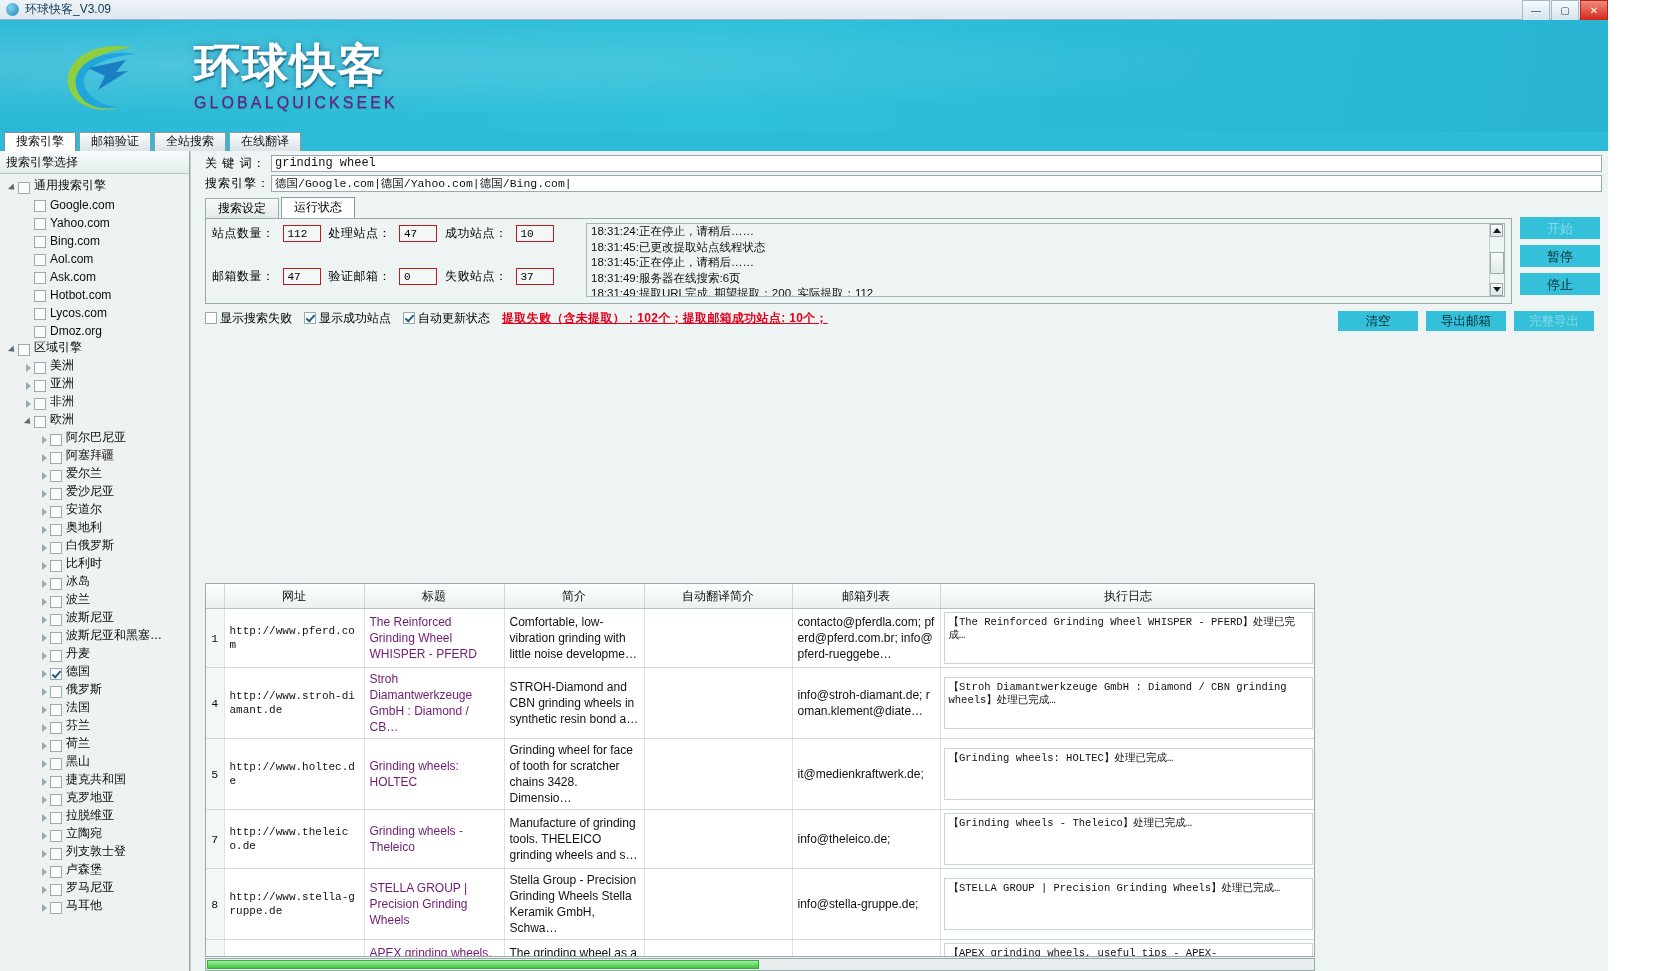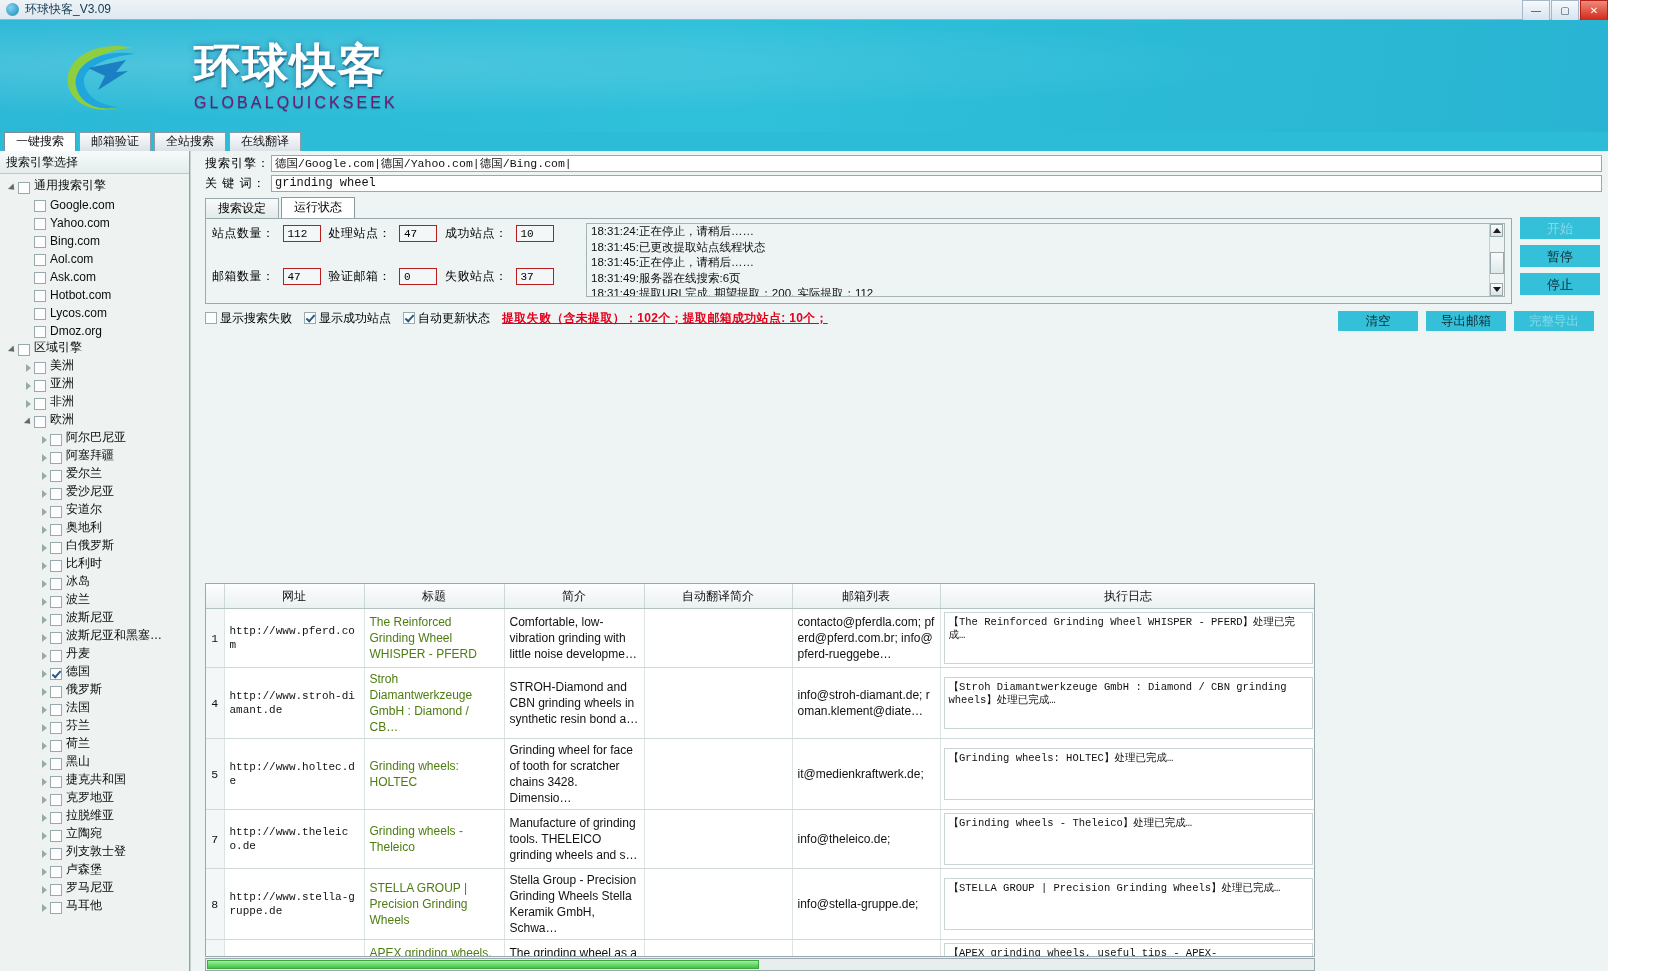--- a/index.html
+++ b/index.html
@@ -122,21 +122,21 @@
   table{border-collapse:collapse;table-layout:fixed;width:100%;}
   thead th{height:22px;background:linear-gradient(#fdfefe,#eaf0f0);
     border-right:1px solid #cdd8d8;border-bottom:1px solid #b5c2c2;
     font-weight:normal;font-size:12px;color:#111;}
   tbody td{border-right:1px solid #dbe3e3;border-bottom:1px solid #cfd9d9;
     vertical-align:middle;padding:3px 5px;font-size:12px;box-sizing:border-box;}
   td.idx{text-align:center;font-size:11.5px;background:#f4f7f7;color:#111;
      font-family:"Liberation Mono","DejaVu Sans Mono",monospace;}
   td.url{font-family:"Liberation Mono","DejaVu Sans Mono",monospace;font-size:11px;
      word-break:break-all;line-height:14px;color:#111;}
-  td.title{color:#4d7c0f;line-height:16px;}
+  td.title{color:#701a75;line-height:16px;}
   td.desc{line-height:16px;color:#111;}
   td.mail{color:#111;line-height:16px;word-break:break-all;}
   td.log{padding:3px;}
   .logcell{border:1px solid #c9d4d4;background:#fff;min-height:44px;
     font-family:"Liberation Mono","DejaVu Sans Mono",monospace;font-size:10.5px;
     line-height:13px;padding:3px 4px;color:#111;overflow:hidden;}
   .hscroll{height:13px;width:1110px;background:#e8eeee;border:1px solid #9aa9ad;
     box-sizing:border-box;position:relative;margin-top:1px;}
   .hthumb{position:absolute;left:1px;top:1px;height:9px;width:552px;
     background:linear-gradient(#9ef09e,#41c441);border:1px solid #3da83d;box-sizing:border-box;}
@@ -168,21 +168,21 @@
         </svg>
       </div>
       <div class="logo-txt">
         <div class="logo-cn">环球快客</div>
         <div class="logo-en">GLOBALQUICKSEEK</div>
       </div>
     </div>
   </div>
 
   <div class="toptabs">
-    <div class="ttab active">一键搜索</div>
+    <div class="ttab active">搜索引擎</div>
     <div class="ttab">邮箱验证</div>
     <div class="ttab">全站搜索</div>
     <div class="ttab">在线翻译</div>
   </div>
 
   <div class="workarea">
 
     <div class="sidebar">
       <div class="sb-head">搜索引擎选择</div>
       <div class="sb-body" id="tree">
@@ -392,26 +392,26 @@
             <span class="tlbl">马耳他</span>
           </div>
         </div>
     </div>
     <div class="sidebar-scroll"></div>
 
     <div class="right">
 
       <div class="kwbar">
         <div class="kwline">
+          <div class="kwlab">关 键 词：</div>
+          <div class="kwinput">grinding wheel</div>
+        </div>
+        <div class="kwline">
           <div class="kwlab">搜索引擎：</div>
           <div class="kwinput engines">德国/Google.com|德国/Yahoo.com|德国/Bing.com|</div>
-        </div>
-        <div class="kwline">
-          <div class="kwlab">关 键 词：</div>
-          <div class="kwinput">grinding wheel</div>
         </div>
       </div>
 
       <div class="mid">
         <div class="midleft">
 
           <div class="subtabs">
             <div class="stab">搜索设定</div>
             <div class="stab active">运行状态</div>
           </div>

